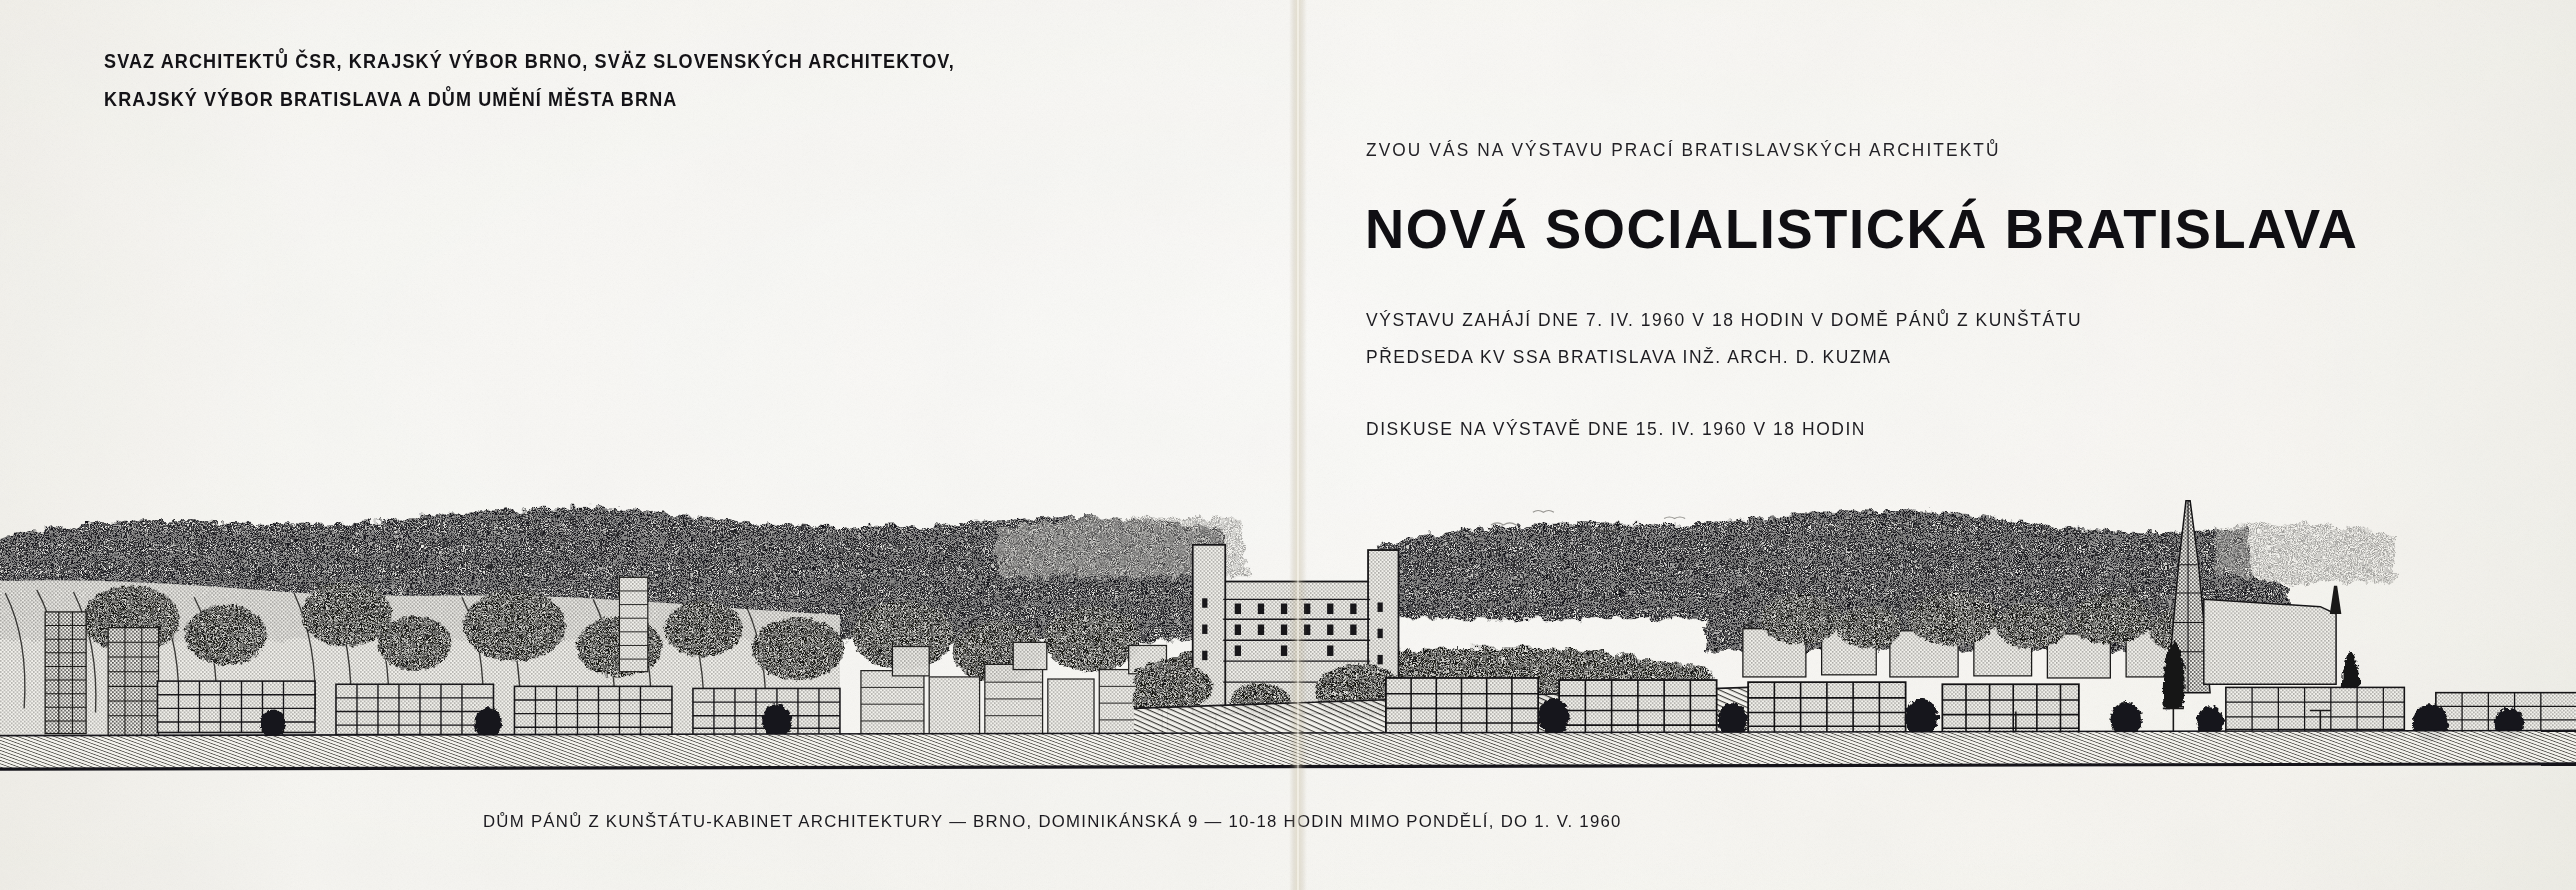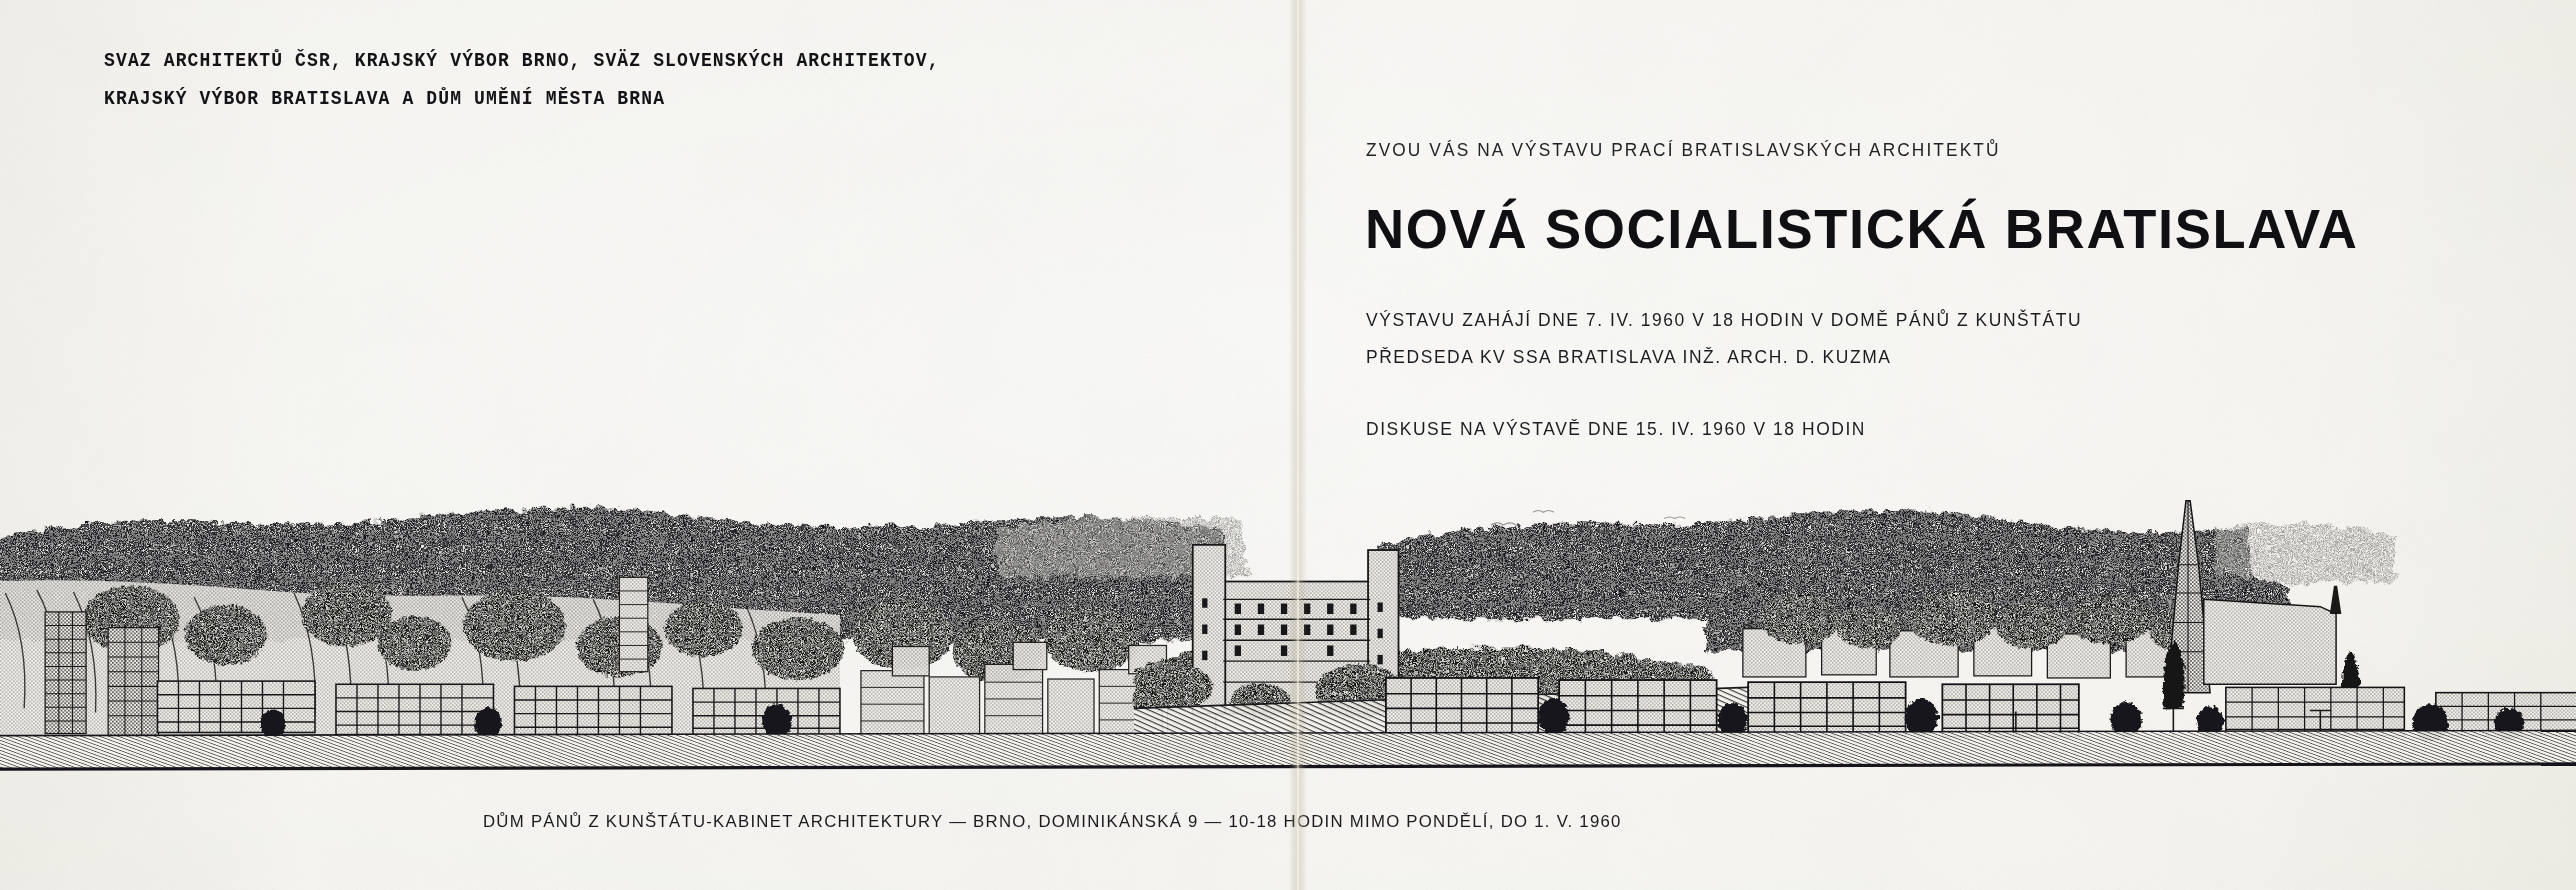--- a/index.html
+++ b/index.html
@@ -55,21 +55,21 @@
   }
 
   
   .txt {
     position: absolute;
     color: #17161a;
     white-space: nowrap;
     line-height: 1;
   }
 
-  #org-block { left: 104px; top: 52px; font-family: Liberation Mono, monospace; }
+  #org-block { left: 104px; top: 52px; }
   #org-line-1, #org-line-2 {
     font-size: 19.4px;
     font-weight: 700;
     letter-spacing: 1.2px;
     color: #141317;
     margin-bottom: 19px;
     transform: scaleX(0.93);
     transform-origin: left center;
   }
 

